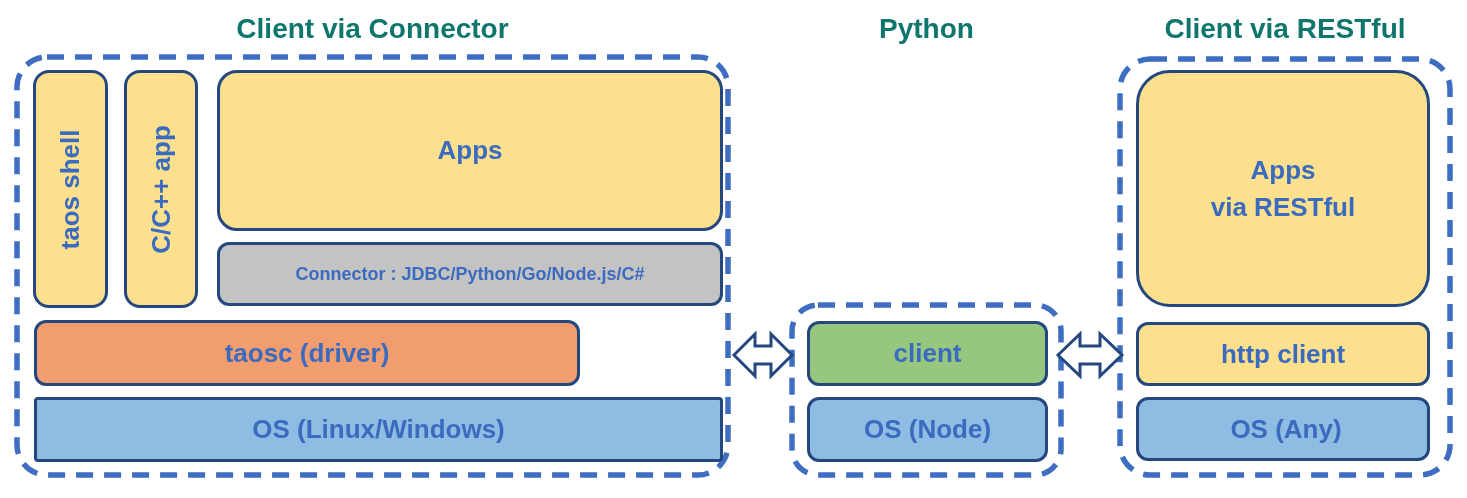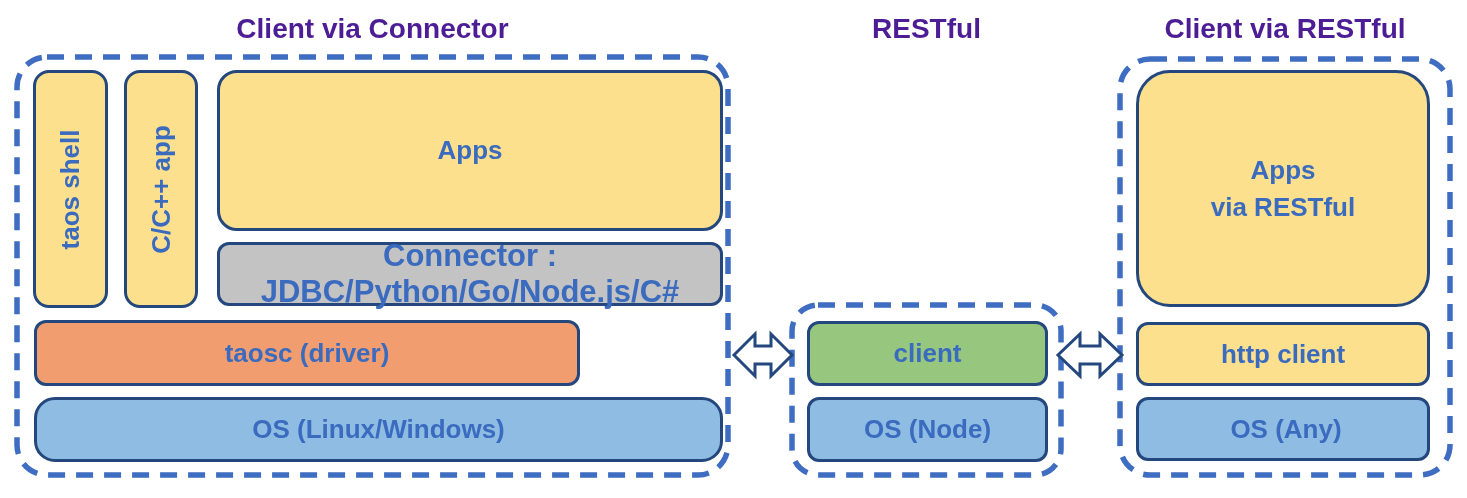--- a/index.html
+++ b/index.html
@@ -16,21 +16,21 @@
     left: 0; top: 0;
     width: 1467px; height: 498px;
   }
   .title {
     position: absolute;
     top: 12px;
     height: 34px;
     text-align: center;
     font-size: 28px;
     font-weight: bold;
-    color: #4c1d95;
+    color: #0f766e;
     line-height: 34px;
     letter-spacing: 0px;
   }
   .title-left    { left: 15px;   width: 715px; }
   .title-server  { left: 790px;  width: 273px; }
   .title-restful { left: 1118px; width: 334px; }
 
   .box {
     position: absolute;
     box-sizing: border-box;
@@ -52,23 +52,23 @@
   .vbox { border-radius: 16px; }
   .vbox .vlabel {
     transform: rotate(-90deg);
     white-space: nowrap;
     font-size: 26px;
   }
 
   .box-taos-shell { left: 33px;  top: 70px;  width: 75px;  height: 238px; }
   .box-cpp-app    { left: 124px; top: 70px;  width: 74px;  height: 238px; }
   .box-apps       { left: 217px; top: 70px;  width: 506px; height: 161px; border-radius: 20px; }
-  .box-connector  { left: 217px; top: 242px; width: 506px; height: 64px;  border-radius: 12px; font-size: 31px; }
+  .box-connector  { left: 217px; top: 242px; width: 506px; height: 64px;  border-radius: 12px; font-size: 18px; }
   .box-taosc      { left: 34px;  top: 320px; width: 546px; height: 66px;  border-radius: 12px; }
-  .box-os-left    { left: 34px;  top: 397px; width: 689px; height: 65px;  border-radius: 21px; }
+  .box-os-left    { left: 34px;  top: 397px; width: 689px; height: 65px;  border-radius: 4px; }
 
   .box-taosd      { left: 807px; top: 321px; width: 241px; height: 65px;  border-radius: 12px; }
   .box-os-server  { left: 807px; top: 397px; width: 241px; height: 65px;  border-radius: 12px; }
 
   .box-apps-restful { left: 1136px; top: 70px;  width: 294px; height: 237px; border-radius: 34px; flex-direction: column; line-height: 1.4; }
   .box-http-client  { left: 1136px; top: 322px; width: 294px; height: 64px;  border-radius: 12px; }
   .box-os-any       { left: 1136px; top: 397px; width: 294px; height: 64px;  border-radius: 12px; padding-left: 6px; }
 </style>
 </head>
 <body>
@@ -77,21 +77,21 @@
 
   <svg class="bg-layer" viewBox="0 0 1467 498" xmlns="http://www.w3.org/2000/svg">
     <rect x="17" y="57" width="711" height="418" rx="30" ry="30" fill="none" stroke="#3E6DC1" stroke-width="5.5" stroke-dasharray="17 11"></rect>
     <rect x="792" y="305" width="269" height="170" rx="26" ry="26" fill="none" stroke="#3E6DC1" stroke-width="5.5" stroke-dasharray="17 11"></rect>
     <rect x="1120" y="59" width="330" height="416" rx="30" ry="30" fill="none" stroke="#3E6DC1" stroke-width="5.5" stroke-dasharray="17 11"></rect>
     <polygon points="734,355 755,334 755,346 771,346 771,334 792,355 771,376 771,364 755,364 755,376" fill="#FFFFFF" stroke="#24477E" stroke-width="3" stroke-linejoin="miter"></polygon>
     <polygon points="1058,355 1080,334 1080,346 1100,346 1100,334 1122,355 1100,376 1100,364 1080,364 1080,376" fill="#FFFFFF" stroke="#24477E" stroke-width="3" stroke-linejoin="miter"></polygon>
   </svg>
 
   <div class="title title-left">Client via Connector</div>
-  <div class="title title-server">RESTful</div>
+  <div class="title title-server">Python</div>
   <div class="title title-restful">Client via RESTful</div>
 
   <div class="box yellow vbox box-taos-shell">
     <span class="vlabel">taos shell</span>
   </div>
   <div class="box yellow vbox box-cpp-app">
     <span class="vlabel">C/C++ app</span>
   </div>
   <div class="box yellow box-apps">
     <span>Apps</span>

